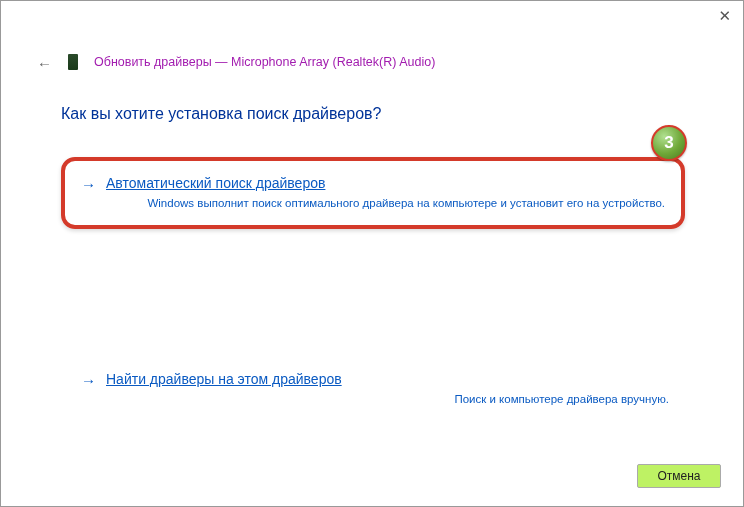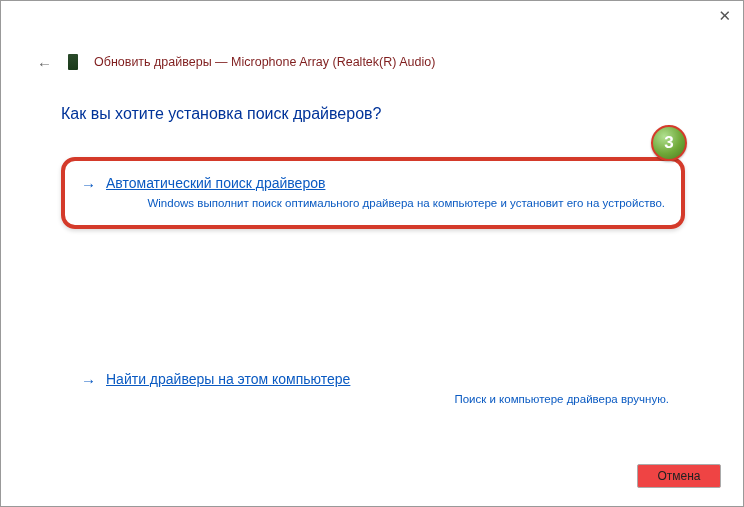--- a/index.html
+++ b/index.html
@@ -41,21 +41,21 @@
     }
     .device-icon {
       width: 10px;
       height: 16px;
       background: linear-gradient(#2a4a2a, #1a3a1a);
       border-radius: 1px;
       display: inline-block;
     }
     .title-text {
       font-size: 12.5px;
-      color: #7f1d1d;
+      color: #a21caf;
     }
     .heading {
       position: absolute;
       top: 104px;
       left: 60px;
       font-size: 16px;
       color: #003399;
       font-weight: 400;
     }
     .badge {
@@ -117,21 +117,21 @@
       margin-top: 2px;
       text-align: right;
     }
     .cancel-btn {
       position: absolute;
       bottom: 18px;
       right: 22px;
       width: 84px;
       height: 24px;
       border: 1px solid #aaa;
-      background: #ef4444;
+      background: #bef264;
       font-size: 12px;
       color: #222;
       cursor: pointer;
       border-radius: 2px;
     }
   </style>
 </head>
 <body>
 
 <div class="dialog">
@@ -154,20 +154,20 @@
         <div class="opt-title">Автоматический поиск драйверов</div>
         <div class="opt-desc">Windows выполнит поиск оптимального драйвера на компьютере и установит его на устройство.</div>
       </div>
     </div>
   </div>
 
   <div class="option secondary">
     <div class="opt-row">
       <span class="opt-arrow">→</span>
       <div class="opt-text">
-        <div class="opt-title">Найти драйверы на этом компьютере</div>
+        <div class="opt-title">Найти драйверы на этом драйверов</div>
         <div class="opt-desc">Поиск и компьютере драйвера вручную.</div>
       </div>
     </div>
   </div>
 
   <button class="cancel-btn">Отмена</button>
 </div>
 
 </body></html>

